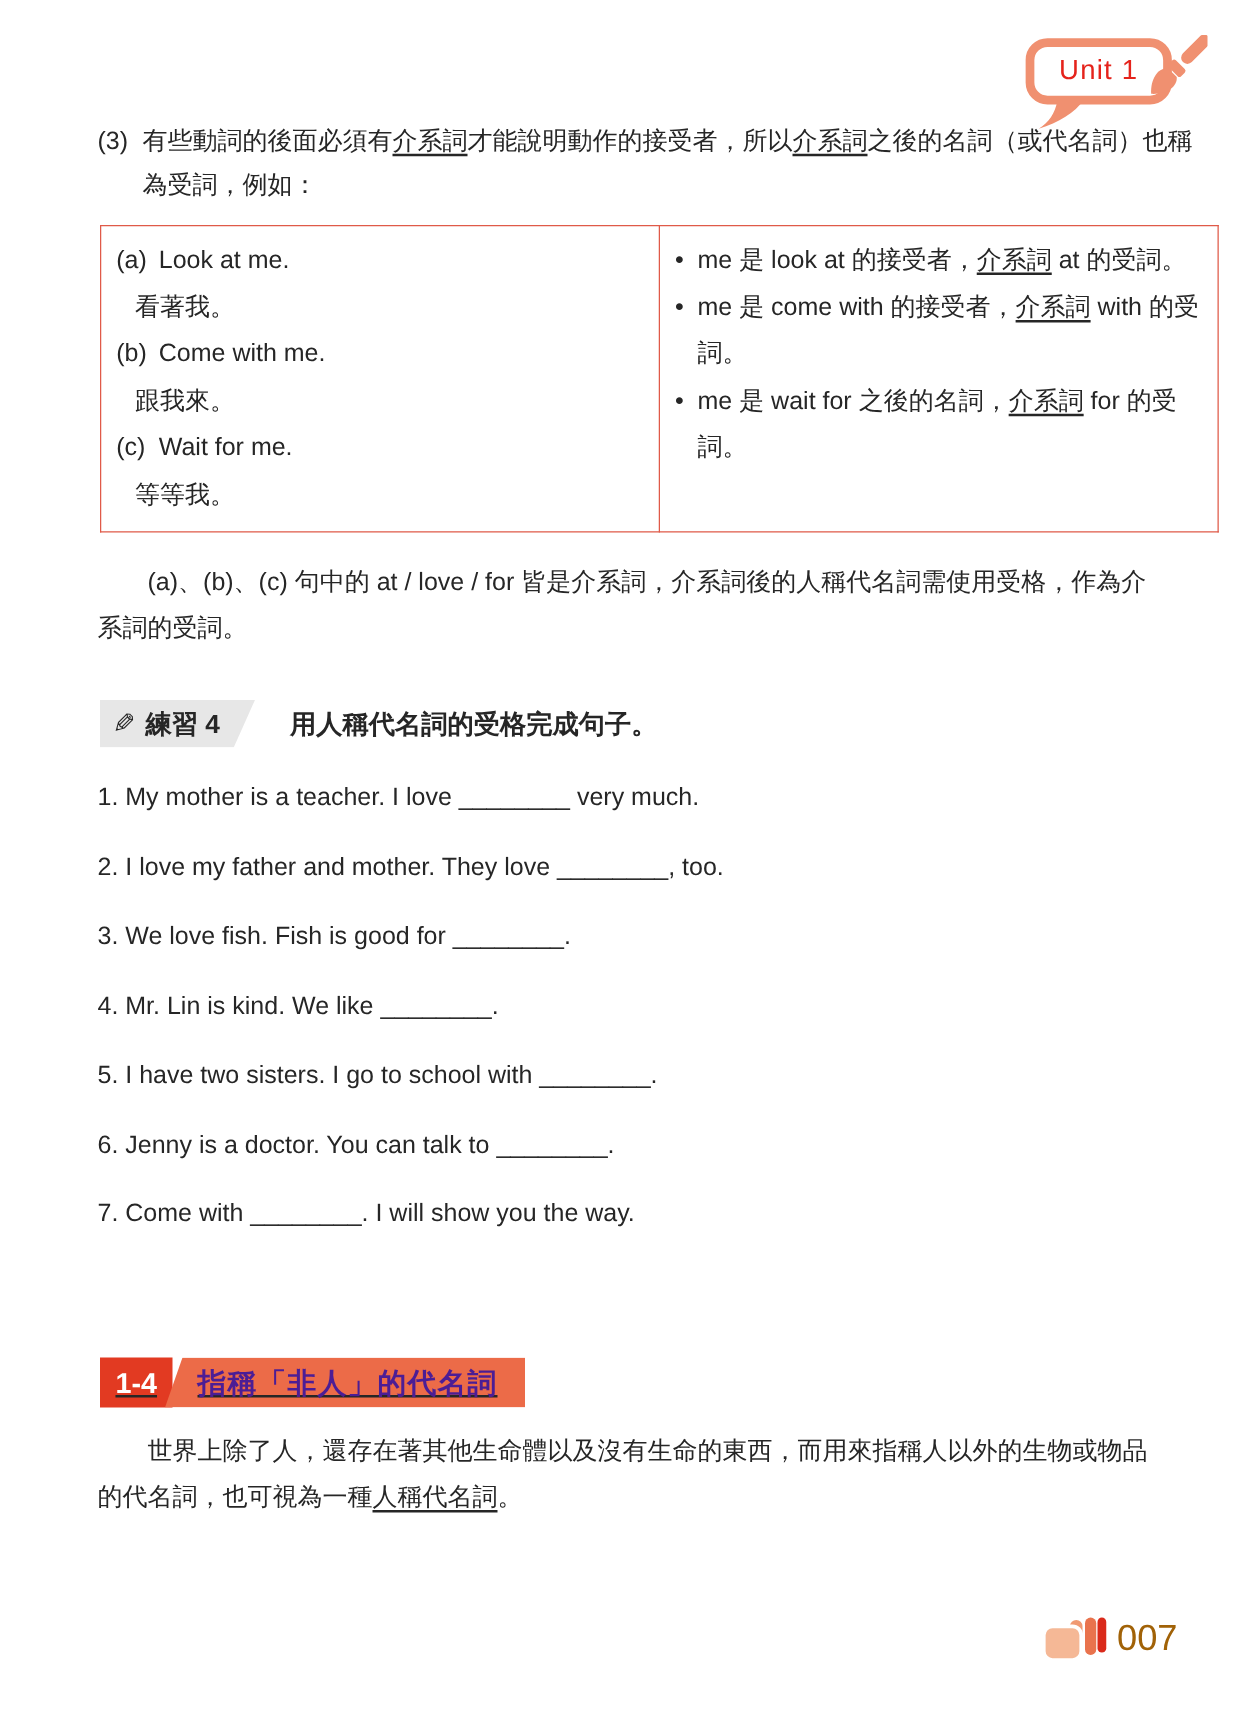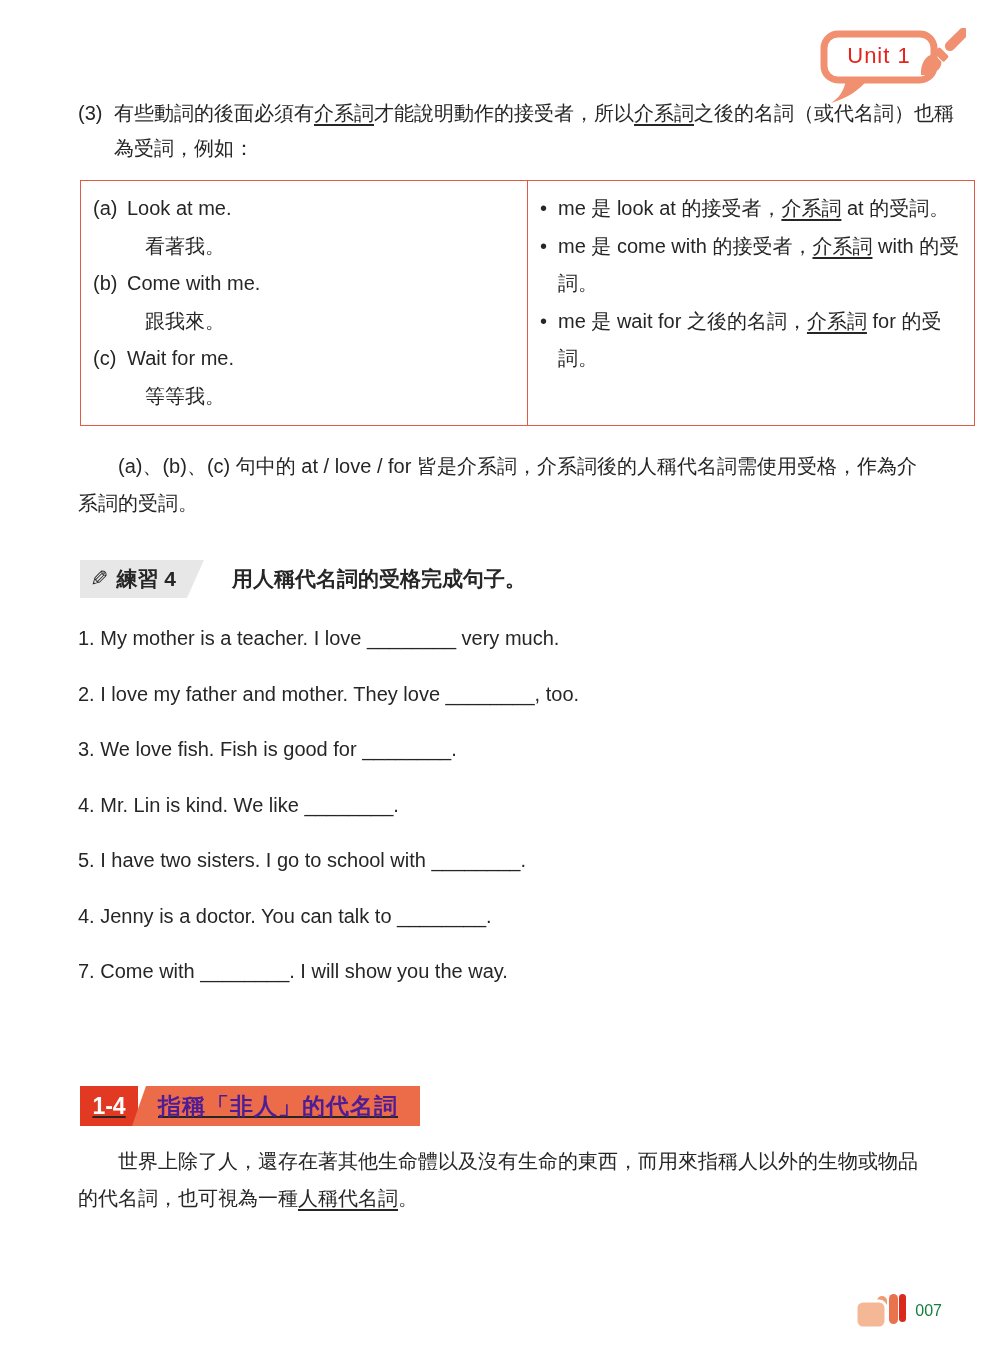--- a/index.html
+++ b/index.html
@@ -35,21 +35,21 @@
     position:absolute;top:180px;left:80px;width:840px;
     border-collapse:collapse;table-layout:fixed;
   }
   .ex-table td{
     border:1px solid var(--table-border,#e05a48);
     vertical-align:top;padding:9px 14px 10px 12px;
     width:420px;line-height:37.5px;
   }
   .ex-en{display:flex;}
   .ex-label{width:34px;flex:none;}
-  .ex-zh{margin-left:52px;}
+  .ex-zh{margin-left:15px;}
   .bullet{position:relative;padding-left:18px;}
   .bullet::before{content:"\2022";position:absolute;left:0;}
 
   
   .summary{
     position:absolute;top:448px;left:78px;width:852px;
     line-height:37px;text-indent:40px;
   }
 
   
@@ -95,21 +95,21 @@
   .section-para{
     position:absolute;top:1143px;left:78px;width:852px;
     line-height:37px;text-indent:40px;
   }
 
   
   .footer{
     position:absolute;top:1292px;right:58px;
     display:flex;align-items:center;gap:8px;
   }
-  .footer .page-number{font-size:16px;color:#15803d;}
+  .footer .page-number{font-size:29px;color:#a16207;}
 </style>
 </head>
 <body>
 
 <div class="page">
 
   <div class="unit-badge">
     <svg width="150" height="80" viewBox="0 0 150 80">
       <rect x="8" y="6" width="110" height="46" rx="14" fill="#ffffff" stroke="#f09070" stroke-width="7"></rect>
       <path d="M30 52 C28 63 23 70 15 75 C31 70 44 62 51 52 Z" fill="#f09070"></path>
@@ -170,21 +170,21 @@
     </div>
     <div class="exercise-instruction">用人稱代名詞的受格完成句子。</div>
   </div>
 
   <div class="exercise-list">
     <div class="exercise-item">1. My mother is a teacher. I love ________ very much.</div>
     <div class="exercise-item">2. I love my father and mother. They love ________, too.</div>
     <div class="exercise-item">3. We love fish. Fish is good for ________.</div>
     <div class="exercise-item">4. Mr. Lin is kind. We like ________.</div>
     <div class="exercise-item">5. I have two sisters. I go to school with ________.</div>
-    <div class="exercise-item">4. Jenny is a doctor. You can talk to ________.</div>
+    <div class="exercise-item">6. Jenny is a doctor. You can talk to ________.</div>
     <div class="exercise-item">7. Come with ________. I will show you the way.</div>
   </div>
 
   <div class="section-header">
     <div class="sec-num">1-4</div>
     <div class="sec-title">指稱「非人」的代名詞</div>
   </div>
 
   <div class="section-para"><span>世界上除了人，還存在著其他生命體以及沒有生命的東西，而用來指稱人以外的生物或物品的代名詞，也可視為一種</span><span class="u">人稱代名詞</span><span>。</span></div>
 

